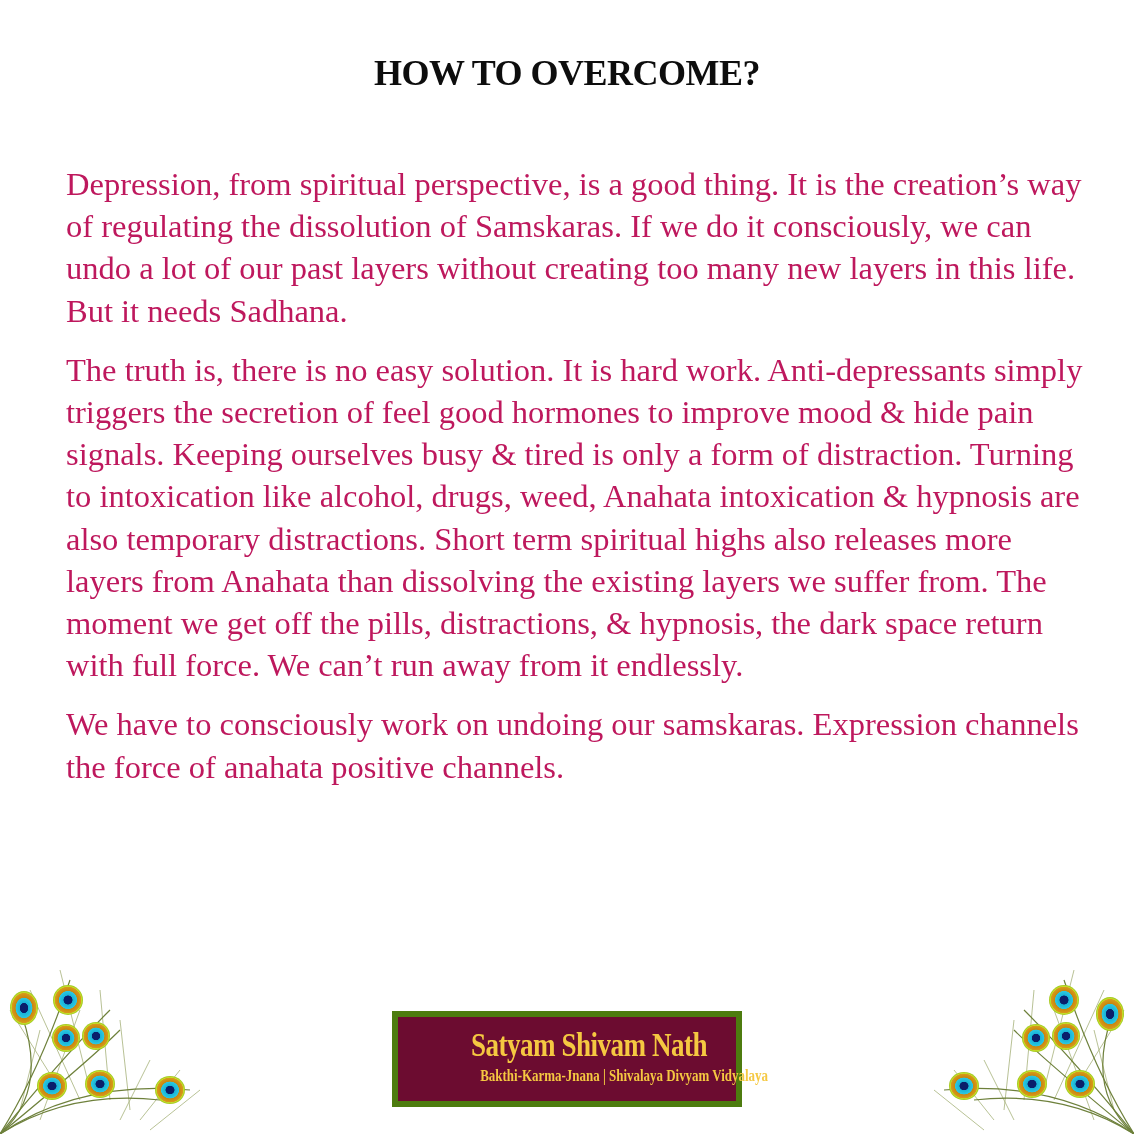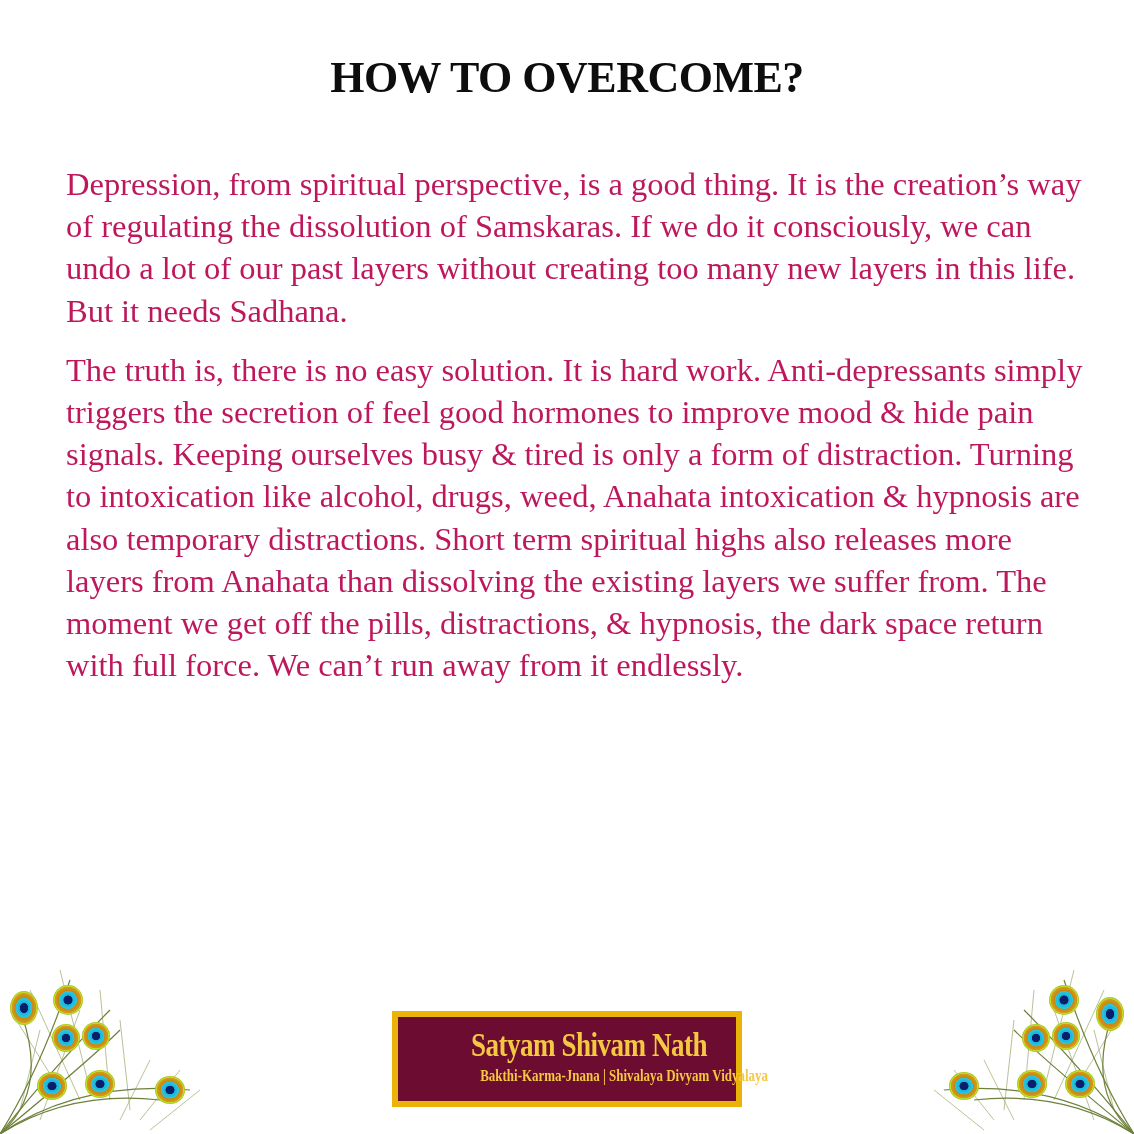--- a/index.html
+++ b/index.html
@@ -6,37 +6,37 @@
     body {
       width: 1134px; height: 1134px; background: #ffffff;
       position: relative; overflow: hidden;
       font-family: "DejaVu Serif", "Liberation Serif", serif;
       color: #111111;
     }
     .title {
       position: absolute; left: 0; right: 0; top: 52px;
       text-align: center;
       font-family: "Liberation Serif", serif;
-      font-weight: bold; font-size: 44px; letter-spacing: -0.5px;
+      font-weight: bold; font-size: 36px; letter-spacing: -0.5px;
       color: #0d0d0d;
     }
     .content {
       position: absolute; left: 66px; top: 163px; width: 1030px;
     }
     .para {
       margin: 0 0 17px 0;
       font-family: "Liberation Serif", serif;
       font-size: 32.5px; line-height: 42.2px;
       color: #be185d;
       white-space: pre-line;
     }
     .logo {
       position: absolute; left: 392px; top: 1011px; width: 350px; height: 96px;
       box-sizing: border-box; background: #6c0c30;
-      border: 6px solid #eab308;
+      border: 6px solid #4d7c0f;
       text-align: center;
       padding-left: 44px;
     }
     .logo-main {
       font-family: "Liberation Serif", serif; font-weight: bold;
       font-size: 33px; color: #f5c841; margin-top: 10px; letter-spacing: -0.6px;
       transform: scaleX(0.82); transform-origin: center;
       white-space: nowrap;
     }
     .logo-sub {
@@ -50,20 +50,21 @@
     .feather.right { left: 914px; }
   </style>
 </head>
 <body>
 
 <div class="title">HOW TO OVERCOME?</div>
 
 <div class="content">
   <p class="para">Depression, from spiritual perspective, is a good thing. It is the creation’s way of regulating the dissolution of Samskaras. If we do it consciously, we can undo a lot of our past layers without creating too many new layers in this life. But it needs Sadhana.</p>
   <p class="para">The truth is, there is no easy solution. It is hard work. Anti-depressants simply triggers the secretion of feel good hormones to improve mood &amp; hide pain signals. Keeping ourselves busy &amp; tired is only a form of distraction. Turning to intoxication like alcohol, drugs, weed, Anahata intoxication &amp; hypnosis are also temporary distractions. Short term spiritual highs also releases more layers from Anahata than dissolving the existing layers we suffer from. The moment we get off the pills, distractions, &amp; hypnosis, the dark space return with full force. We can’t run away from it endlessly.</p>
+  <p class="para">We have to consciously work on undoing our samskaras. Expression channels the force of anahata positive channels.</p>
 </div>
 
 <svg class="feather left" viewBox="0 0 220 184">
   <defs>
     <radialGradient id="eyeG" cx="50%" cy="50%" r="50%">
       <stop offset="0%" stop-color="#0a1f6b"></stop>
       <stop offset="28%" stop-color="#0a1f6b"></stop>
       <stop offset="32%" stop-color="#19b4d8"></stop>
       <stop offset="58%" stop-color="#2cc8e0"></stop>
       <stop offset="62%" stop-color="#c9860f"></stop>

